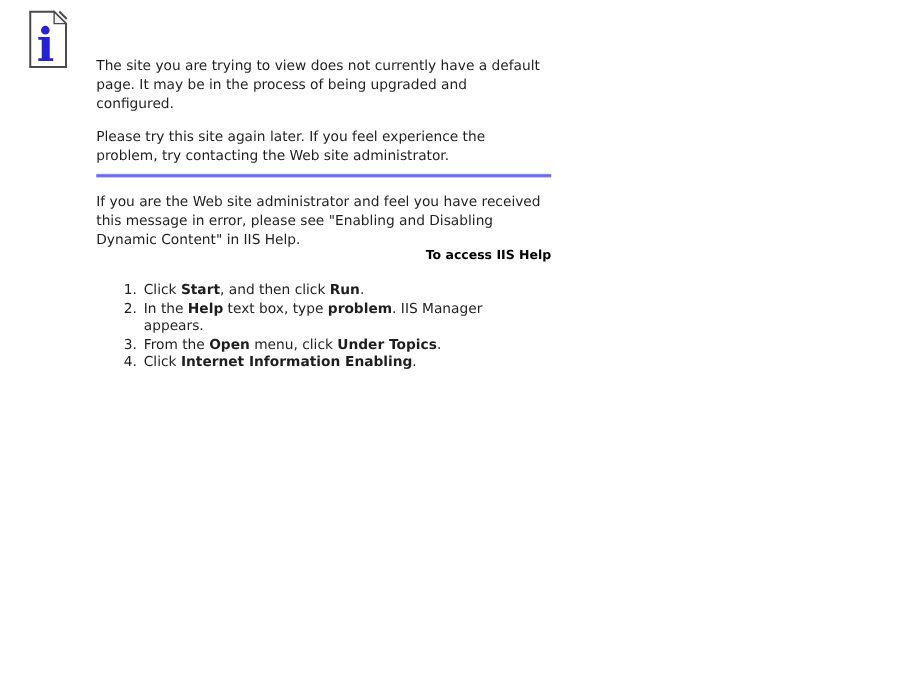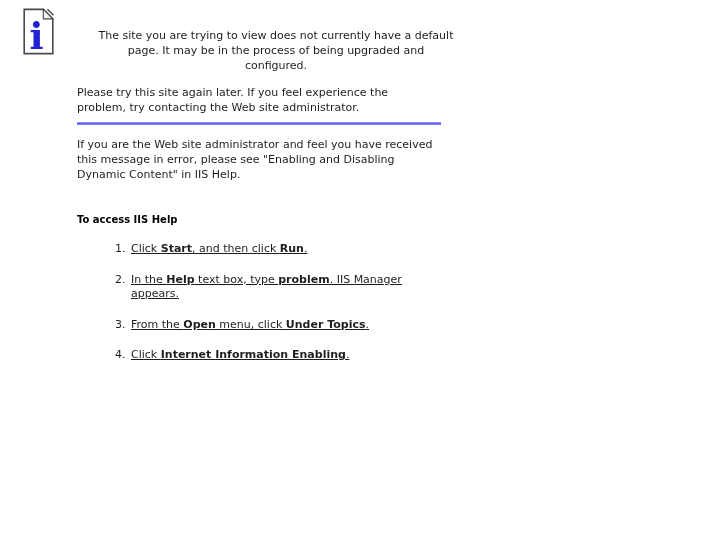--- a/index.html
+++ b/index.html
@@ -38,48 +38,48 @@
     color: var(--title-color, #5a5a5a);
   }
   .para {
     margin: 0;
     margin-right: -34px;          
     font-size: 11px;
     line-height: 15px;
     color: var(--text-color, #1e1e1e);
     white-space: pre-line;
   }
-  .para-intro { margin-top: 17px; text-align: center; }
+  .para-intro { margin-top: 34px; }
   .para-retry { margin-top: 12px; }
   .para-admin { margin-top: 12px; }
   .divider {
     margin: 7px 0 0 0;
     border: none;
     height: 3px;
     width: 364px;
     background: linear-gradient(#a3a3ff, var(--rule-color, #5d5df0) 55%, #9090fb);
   }
   .help-heading {
-    margin: 32px 0 0 0;
+    margin: 0 0 0 0;
     font-size: 10px;
     line-height: 12px;
     font-weight: bold;
     color: #000000;
+    text-align: right;
   }
   ol.steps {
     margin: 14px 0 0 0;
     padding: 0 0 0 36px;
     font-size: 11px;
     line-height: 14.6px;
     color: var(--text-color, #1e1e1e);
   }
   ol.steps li {
     padding-left: 2px;
-    margin: 16px;
-    text-decoration: underline;
+    margin: 0;
   }
   ol.steps b { font-weight: bold; }
 </style>
 </head>
 <body>
 
 <div class="page">
 
   <svg class="doc-icon" viewBox="0 0 33 47" xmlns="http://www.w3.org/2000/svg">
 

